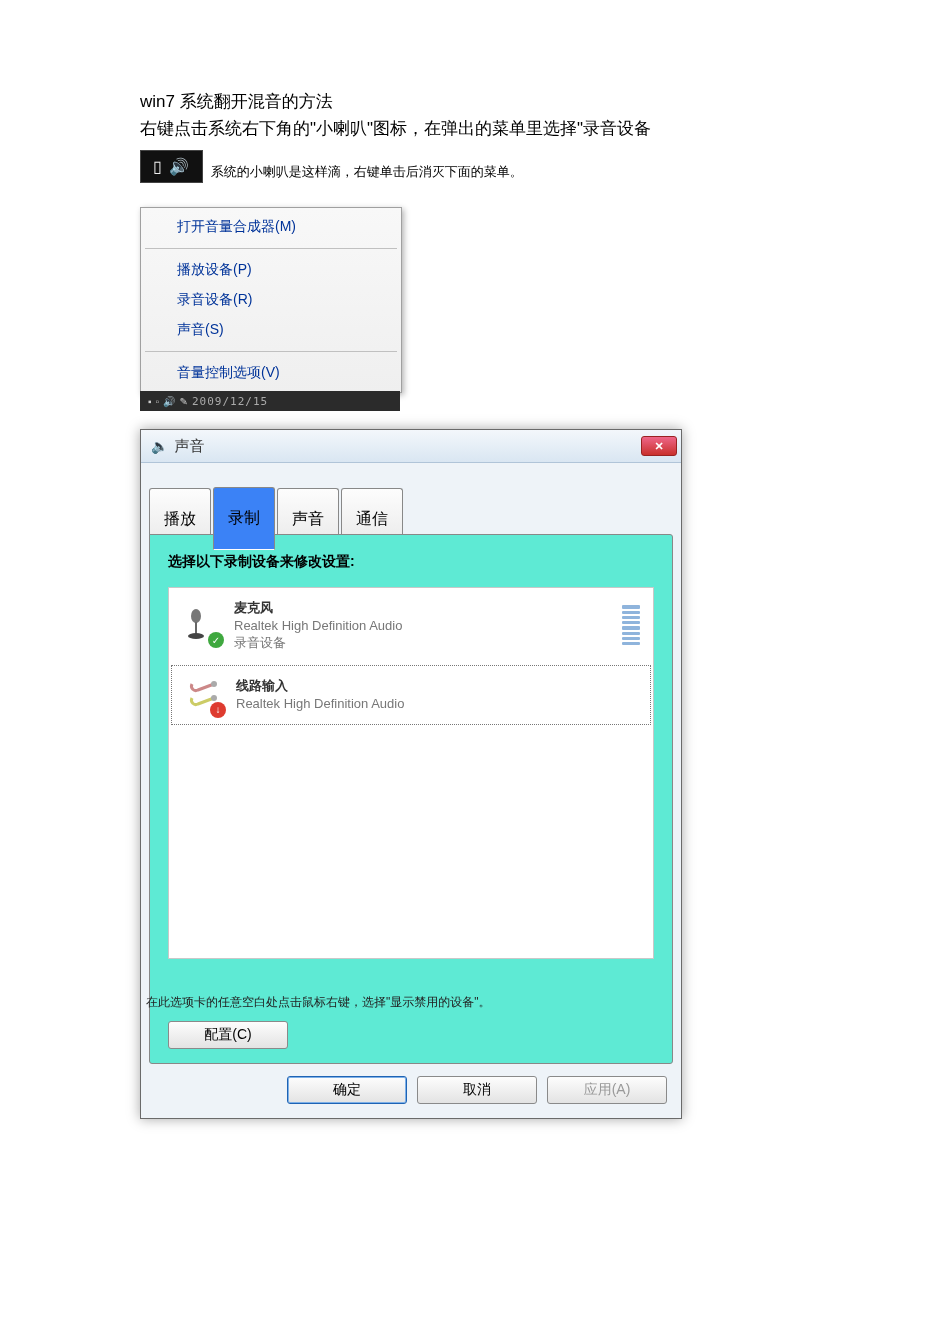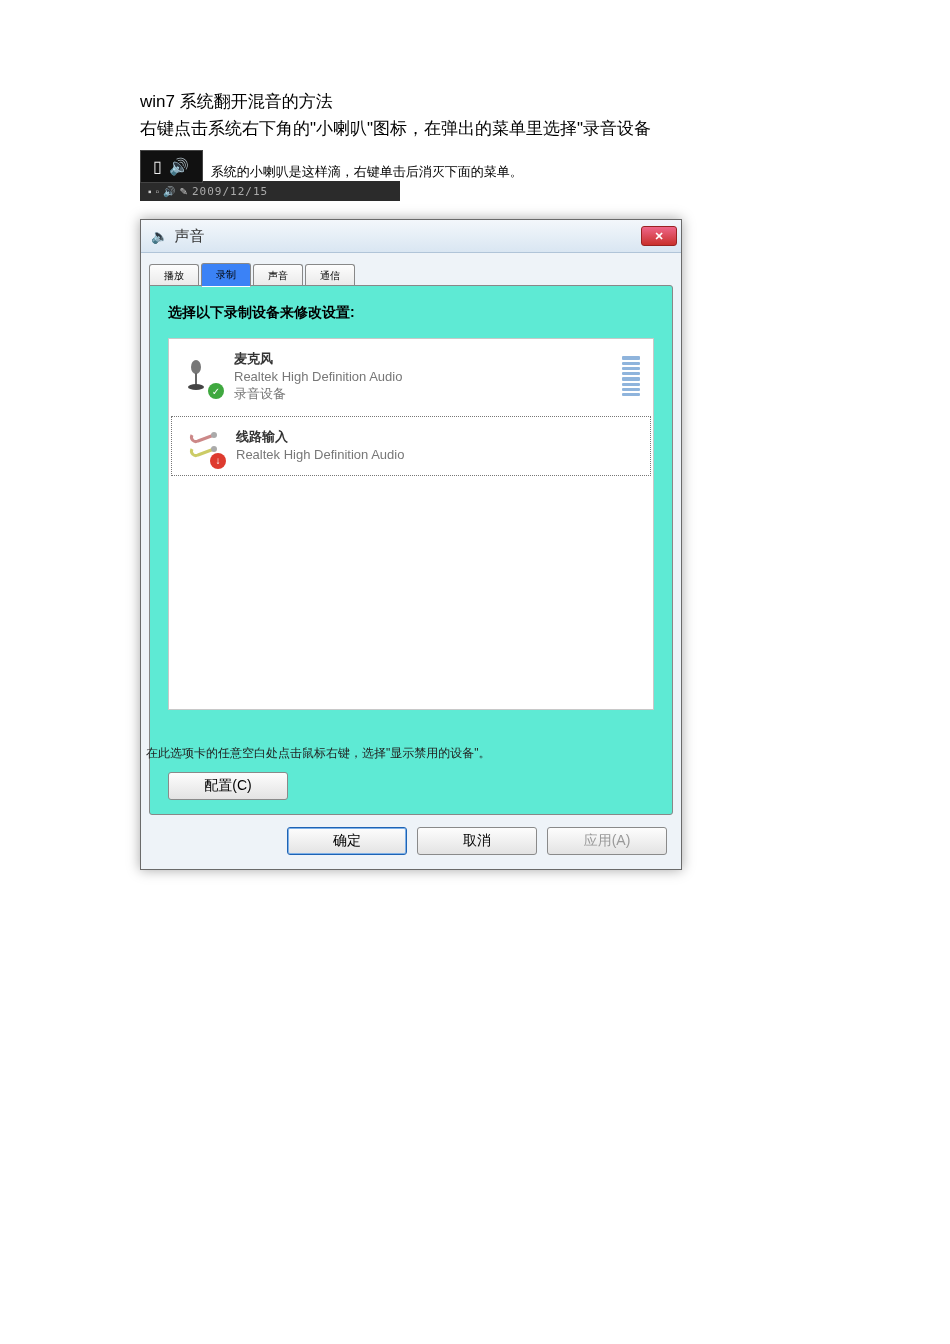--- a/index.html
+++ b/index.html
@@ -139,25 +139,25 @@
     display: flex;
     align-items: flex-end;
     padding: 8px 8px 0 8px;
     background: #eef3f8;
     gap: 2px;
   }
   .tab {
     border: 1px solid #888;
     border-bottom: none;
     background: linear-gradient(#fdfdfd, #e8e8e8);
-    padding: 4px 14px;
-    font-size: 10px;
+    padding: 20px 14px;
+    font-size: 16px;
     border-radius: 3px 3px 0 0;
     position: relative;
-    top: 2px;
+    top: 16px;
   }
   .tab.active {
     background: #3b82f6;
     font-weight: normal;
     border-bottom: 1px solid #fff;
     z-index: 2;
   }
   .tab-panel {
     margin: 0 8px;
     background: #5eead4;
@@ -297,20 +297,35 @@
   </div>
 
   <div class="tray-line">
     <div class="tray-icons">
       <span>▯</span>
       <span>🔊</span>
     </div>
     <div class="caption">系统的小喇叭是这样滴，右键单击后消灭下面的菜单。</div>
   </div>
 
+  <div class="context-menu">
+    <div class="group">
+      <div class="item">打开音量合成器(M)</div>
+    </div>
+    <div class="separator"></div>
+    <div class="group">
+      <div class="item">播放设备(P)</div>
+      <div class="item">录音设备(R)</div>
+      <div class="item">声音(S)</div>
+    </div>
+    <div class="separator"></div>
+    <div class="group">
+      <div class="item">音量控制选项(V)</div>
+    </div>
+  </div>
   <div class="status-sliver">
     <span class="mini-ico">▪</span>
     <span class="mini-ico">▫</span>
     <span class="mini-ico">🔊</span>
     <span class="mini-ico">✎</span>
     <span class="date">2009/12/15</span>
   </div>
 
   <div class="dialog">
     <div class="titlebar">

